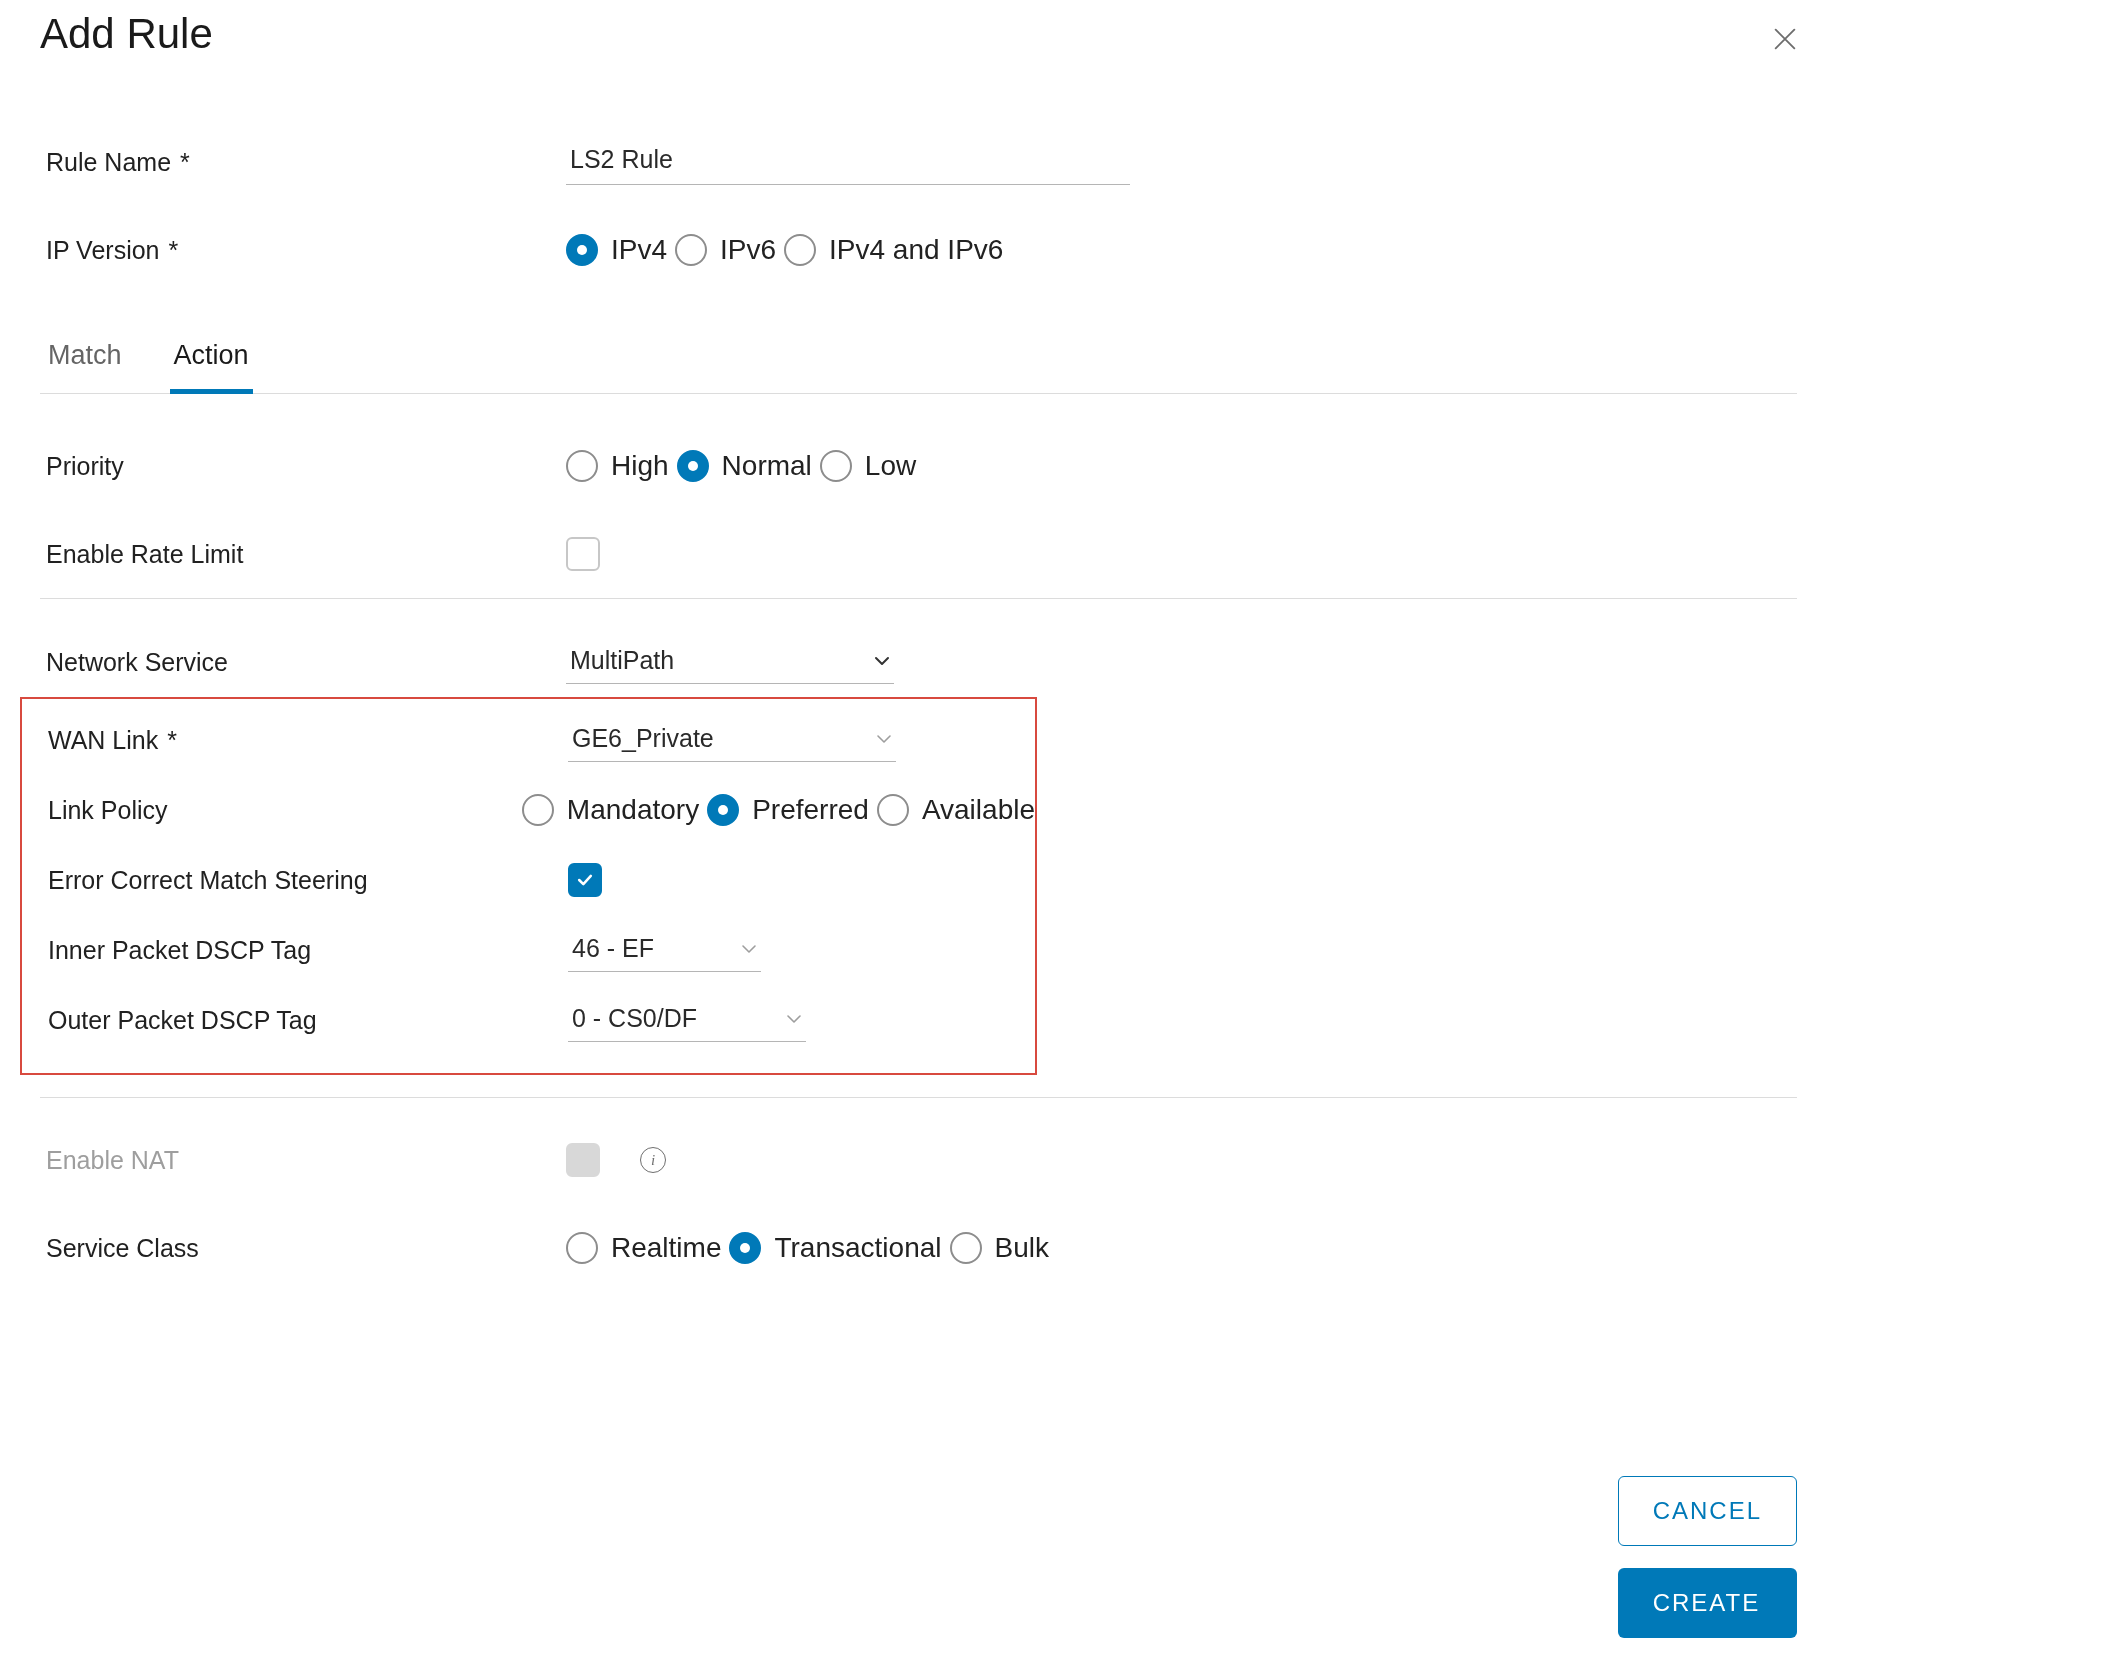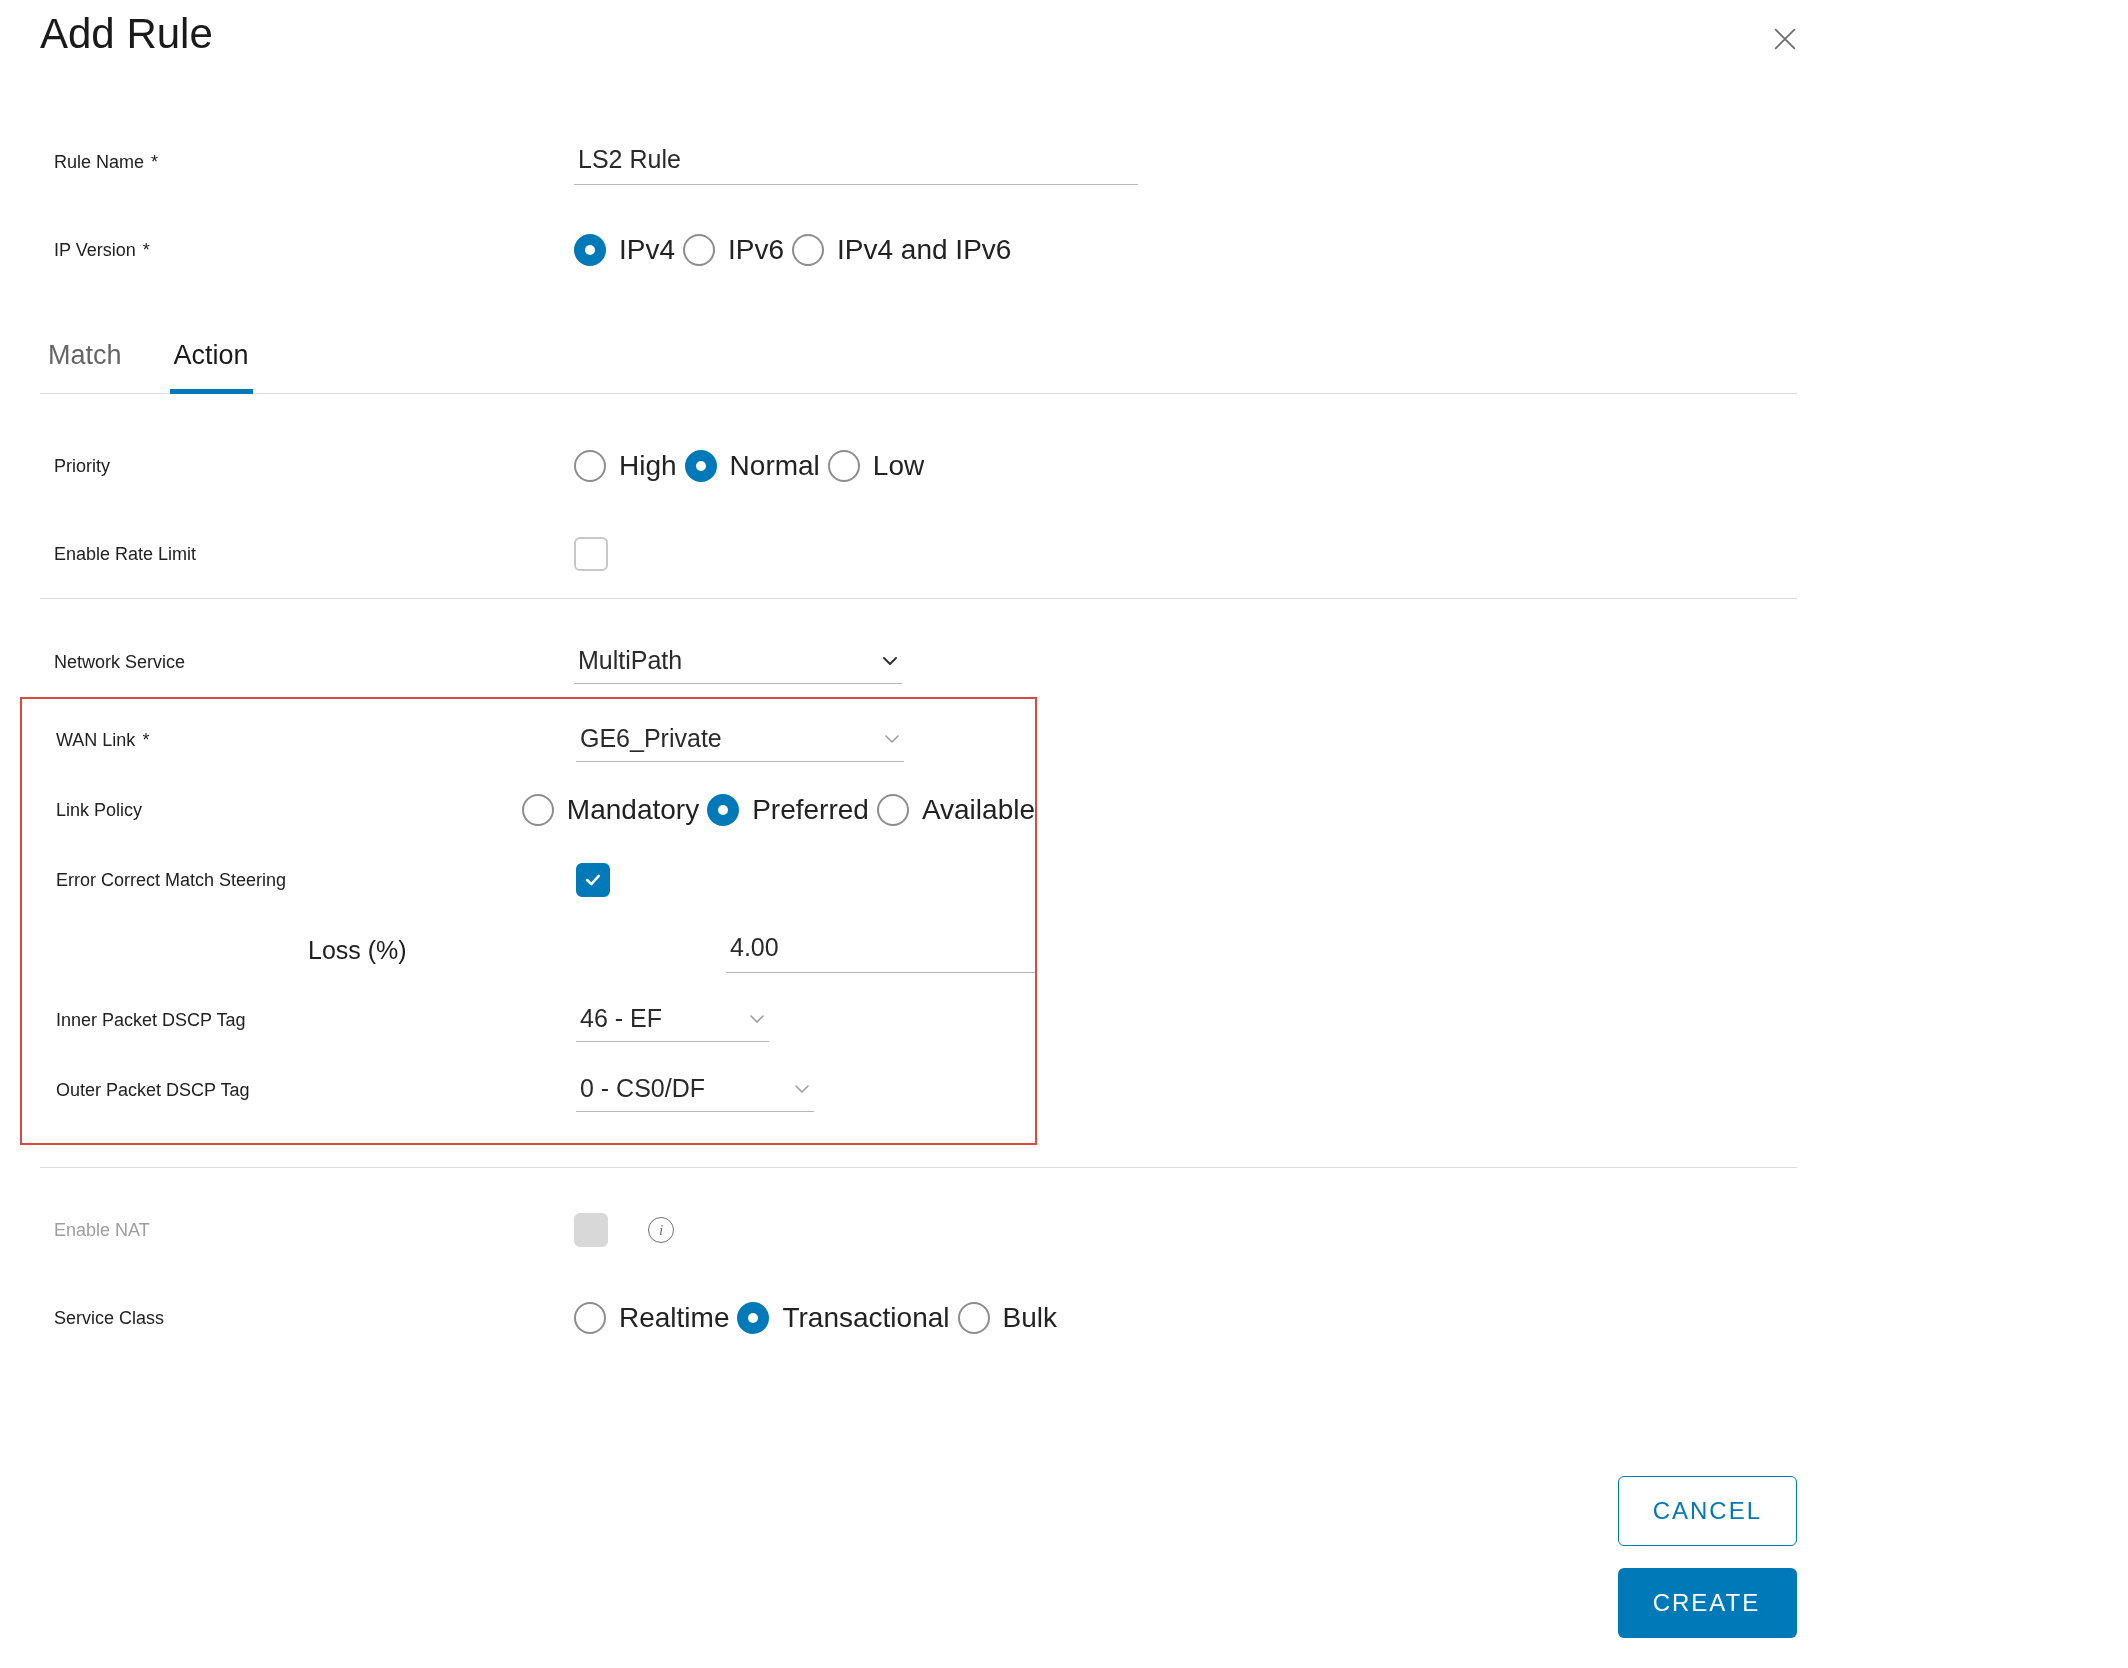--- a/index.html
+++ b/index.html
@@ -31,25 +31,24 @@
   }
   .close-btn svg { width: 28px; height: 28px; }
   .row {
     display: flex;
     align-items: center;
     min-height: 88px;
   }
   .row.short { min-height: 70px; }
   .label {
     width: 520px;
-    font-size: 18px;
+    font-size: 25px;
     color: #212121;
     padding-left: 6px;
     white-space: nowrap;
-    margin-left: 8px;
   }
   .label .req { margin-left: 2px; }
   .label.muted { color: #9e9e9e; }
   .value {
     flex: 1;
     display: flex;
     align-items: center;
     gap: 28px;
   }
   
@@ -354,27 +353,20 @@
       <div class="label">Error Correct Match Steering</div>
       <div class="value">
         <span class="checkbox checked">
           <svg viewBox="0 0 24 24">
               <path d="M5 12 L10 17 L19 7" fill="none" stroke="#fff" stroke-width="3" stroke-linecap="round" stroke-linejoin="round"></path>
             </svg>
         </span>
       </div>
     </div>
 
-    <div class="row short">
-      <div class="label"></div>
-      <div class="value">
-        <span class="loss-label">Loss (%)</span>
-        <input class="text-input ti-loss" value="4.00" style="">
-      </div>
-    </div>
 
     <div class="row short">
       <div class="label">Inner Packet DSCP Tag</div>
       <div class="value">
         <div class="dd med2 light-chev" style="width:185px;min-width:185px">
           <span>46 - EF</span>
           <span class="chev">
               <svg viewBox="0 0 16 10">
                 <path d="M2 2 L8 8 L14 2" fill="none" stroke="#9e9e9e" stroke-width="1.6" stroke-linecap="round" stroke-linejoin="round"></path>
               </svg>

